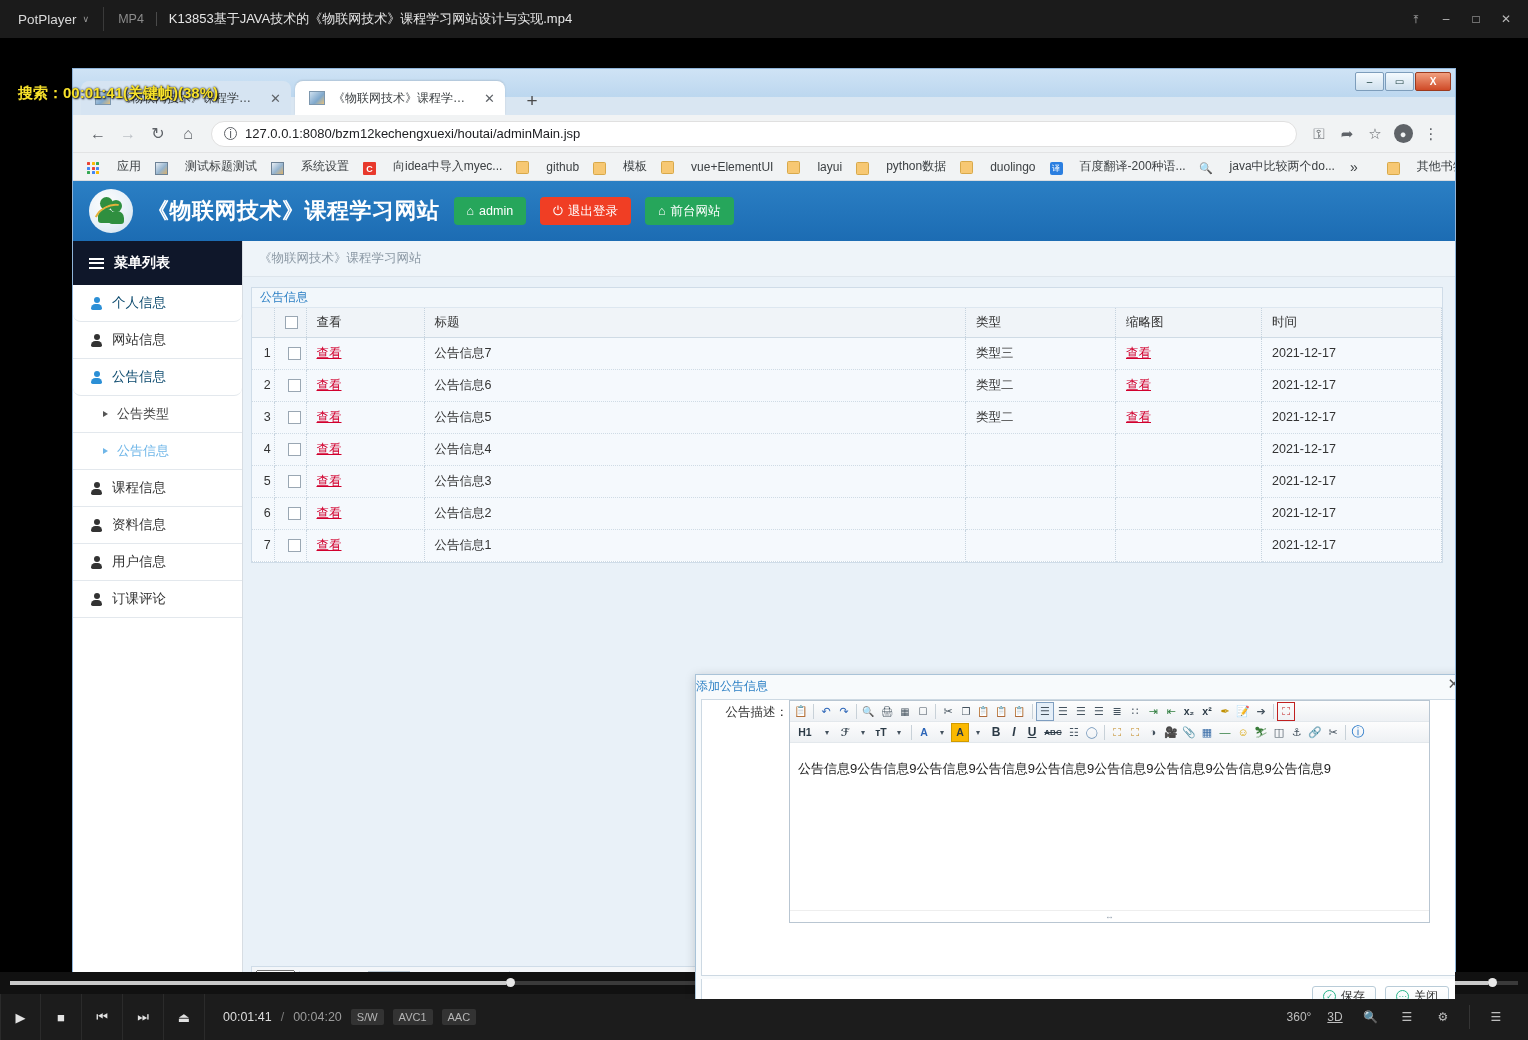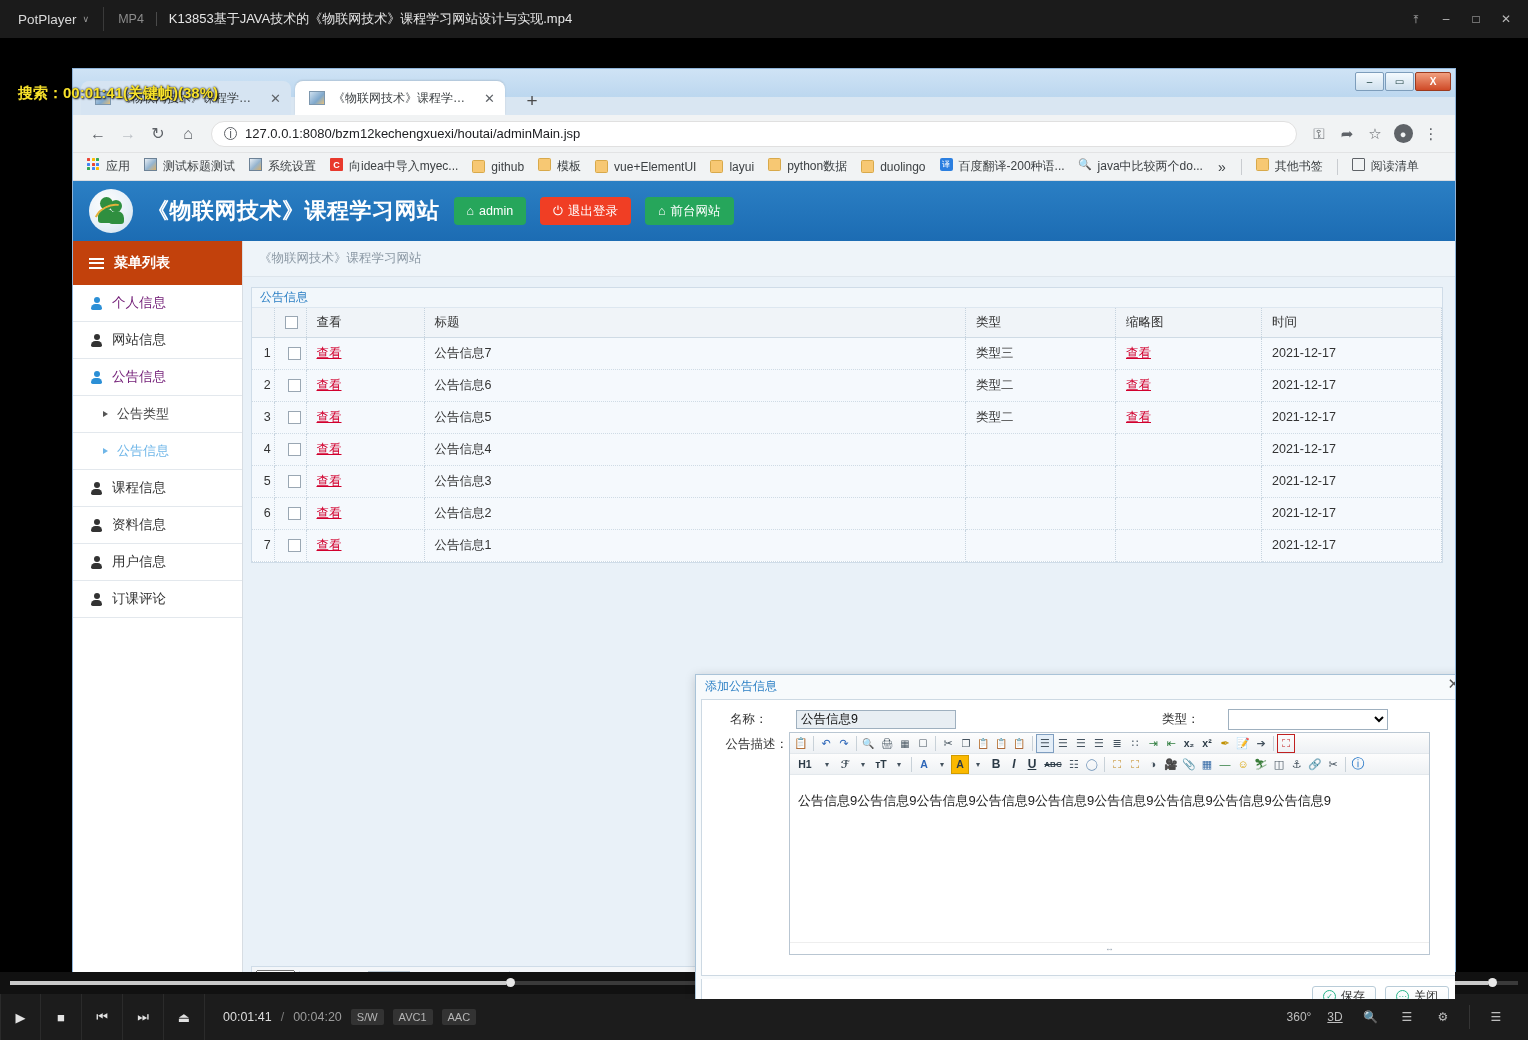--- a/index.html
+++ b/index.html
@@ -101,21 +101,21 @@
      font-size:15px; color:#5f6368; }
   .avatar-ic{ width:19px;height:19px;border-radius:50%;background:#5f6368;
      display:flex;align-items:center;justify-content:center;color:#f1f3f4;font-size:11px;}
 
   
   #bookmarks{
     position:absolute; left:0; top:84px; width:100%; height:28px;
     background:#f1f3f4; display:flex; align-items:center; padding:0 8px;
     font-size:12px; color:#3c4043; gap:2px; border-bottom:1px solid #dadce0;
   }
-  .bm{ display:flex; align-items:flex-start; gap:6px; padding:2px 6px; white-space:nowrap; }
+  .bm{ display:flex; align-items:flex-end; gap:17px; padding:2px 6px; white-space:nowrap; }
   .bm-ico{ width:13px; height:13px; flex:0 0 13px; }
   .ico-grid{ display:grid; grid-template-columns:repeat(3,3px); grid-template-rows:repeat(3,3px);
      gap:1.5px; }
   .ico-grid i{ background:#4285f4; border-radius:.5px; display:block; }
   .ico-grid i:nth-child(1){background:#ea4335}.ico-grid i:nth-child(2){background:#fbbc05}
   .ico-grid i:nth-child(3){background:#34a853}.ico-grid i:nth-child(5){background:#ea4335}
   .ico-grid i:nth-child(7){background:#34a853}.ico-grid i:nth-child(9){background:#fbbc05}
   .ico-folder{ background:#f7c873; border:1px solid #d8a94a; border-radius:1.5px; }
   .ico-pic{ background:linear-gradient(135deg,#e8eef4,#95b4cf 55%,#d9b06a);
      border:1px solid #6d8296; }
@@ -154,30 +154,30 @@
   #site-title{ color:#fff; font-size:22px; font-weight:bold; letter-spacing:.5px; }
   .hbtn{ height:28px; padding:0 13px; border-radius:4px; color:#fff; font-size:12.5px;
      display:flex; align-items:center; gap:5px; white-space:nowrap; }
   .hbtn.green{ background:#26a65b; }
   .hbtn.red{ background:#f03e24; }
 
   
   #page-body{ display:flex; height:760px; }
   #sidebar{ width:170px; background:#fff; border-right:1px solid #d7dde3; flex:0 0 170px; }
   #menu-head{
-    height:44px; background:#c2410c; color:#fff; font-weight:bold; font-size:14px;
+    height:44px; background:#0f172a; color:#fff; font-weight:bold; font-size:14px;
     display:flex; align-items:center; gap:10px; padding-left:16px;
   }
   .hamburger{ display:inline-flex; flex-direction:column; gap:2.5px; }
   .hamburger i{ display:block; width:15px; height:2px; background:#fff; }
   .mi{
     height:37px; display:flex; align-items:center; gap:10px; padding-left:18px;
     border-bottom:1px solid #e3e8ed; font-size:13.5px; color:#333; background:#fff;
   }
-  .mi.active{ color:#701a75; }
+  .mi.active{ color:#0c4a6e;border-radius:8px; }
   .person{ width:11px; height:13px; position:relative; flex:0 0 11px; }
   .person b{ position:absolute; left:2.5px; top:0; width:6px; height:6px; border-radius:50%; background:#333; }
   .person i{ position:absolute; left:0; top:7px; width:11px; height:6px; border-radius:5px 5px 2px 2px; background:#333; }
   .mi.active .person b, .mi.active .person i{ background:#2b8fd6; }
   .sub{
     height:37px; display:flex; align-items:center; gap:9px; padding-left:30px;
     border-bottom:1px solid #e3e8ed; font-size:13px; color:#444; background:#fff;
   }
   .sub.active{ color:#6fb6e8; }
   .tri{ width:0;height:0;border-left:5px solid #555;border-top:3.5px solid transparent;border-bottom:3.5px solid transparent;}
@@ -245,21 +245,21 @@
   #kk-watermark .l2{ font-size:27px; letter-spacing:1px; margin-top:1px; }
 
   
   #modal{
     position:absolute; left:452px; top:433px; width:775px; height:347px;
     background:#f7fafc; border:1px solid #a9c3d8; z-index:50;
     box-shadow:0 2px 10px rgba(0,0,0,.18);
   }
   #modal-head{
     height:22px; background:#f7fafc; display:flex; align-items:center;
-    padding-left:9px; font-size:12px; color:#2b7fc4; position:relative;
+    font-size:12px; color:#2b7fc4; position:relative;
   }
   #modal-close{ position:absolute; right:9px; top:0px; font-size:15px; color:#555; }
   #modal-body{
     position:absolute; left:5px; top:24px; right:5px; bottom:44px;
     background:#fff; border:1px solid #cdd9e3;
   }
   #form-row{ display:flex; align-items:center; height:32px; padding:6px 0 0 28px; gap:8px; }
   .flabel{ font-size:12.5px; color:#333; width:58px; }
   #name-input{ width:160px; height:19px; border:1px solid #9fb0bf; background:#e8eef3;
      font-size:12.5px; padding:0 4px; color:#111; }
@@ -661,29 +661,20 @@
             <span class="pg-btn">↻</span>
             <span id="pg-info">显示1到7,共7记录</span>
           </div>
 
           <div id="modal">
             <div id="modal-head">
               <span>添加公告信息</span>
               <span id="modal-close">✕</span>
             </div>
             <div id="modal-body">
-              <div id="form-row">
-                <span class="flabel">名称：</span>
-                <input id="name-input" value="公告信息9" style="">
-                <span class="spacer-lg"></span>
-                <span class="flabel">类型：</span>
-                <select id="type-select">
-                  <option></option>
-                </select>
-              </div>
               <div id="editor-row">
                 <span id="desc-label">公告描述：</span>
                 <div id="editor">
                   <div class="tbrow">
                     <span class="tbi">📋</span>
                     <span class="tbv"></span>
                     <span class="tbi" style="color:#2d66b8">↶</span>
                     <span class="tbi" style="color:#2d66b8">↷</span>
                     <span class="tbv"></span>
                     <span class="tbi sq">🔍</span>

